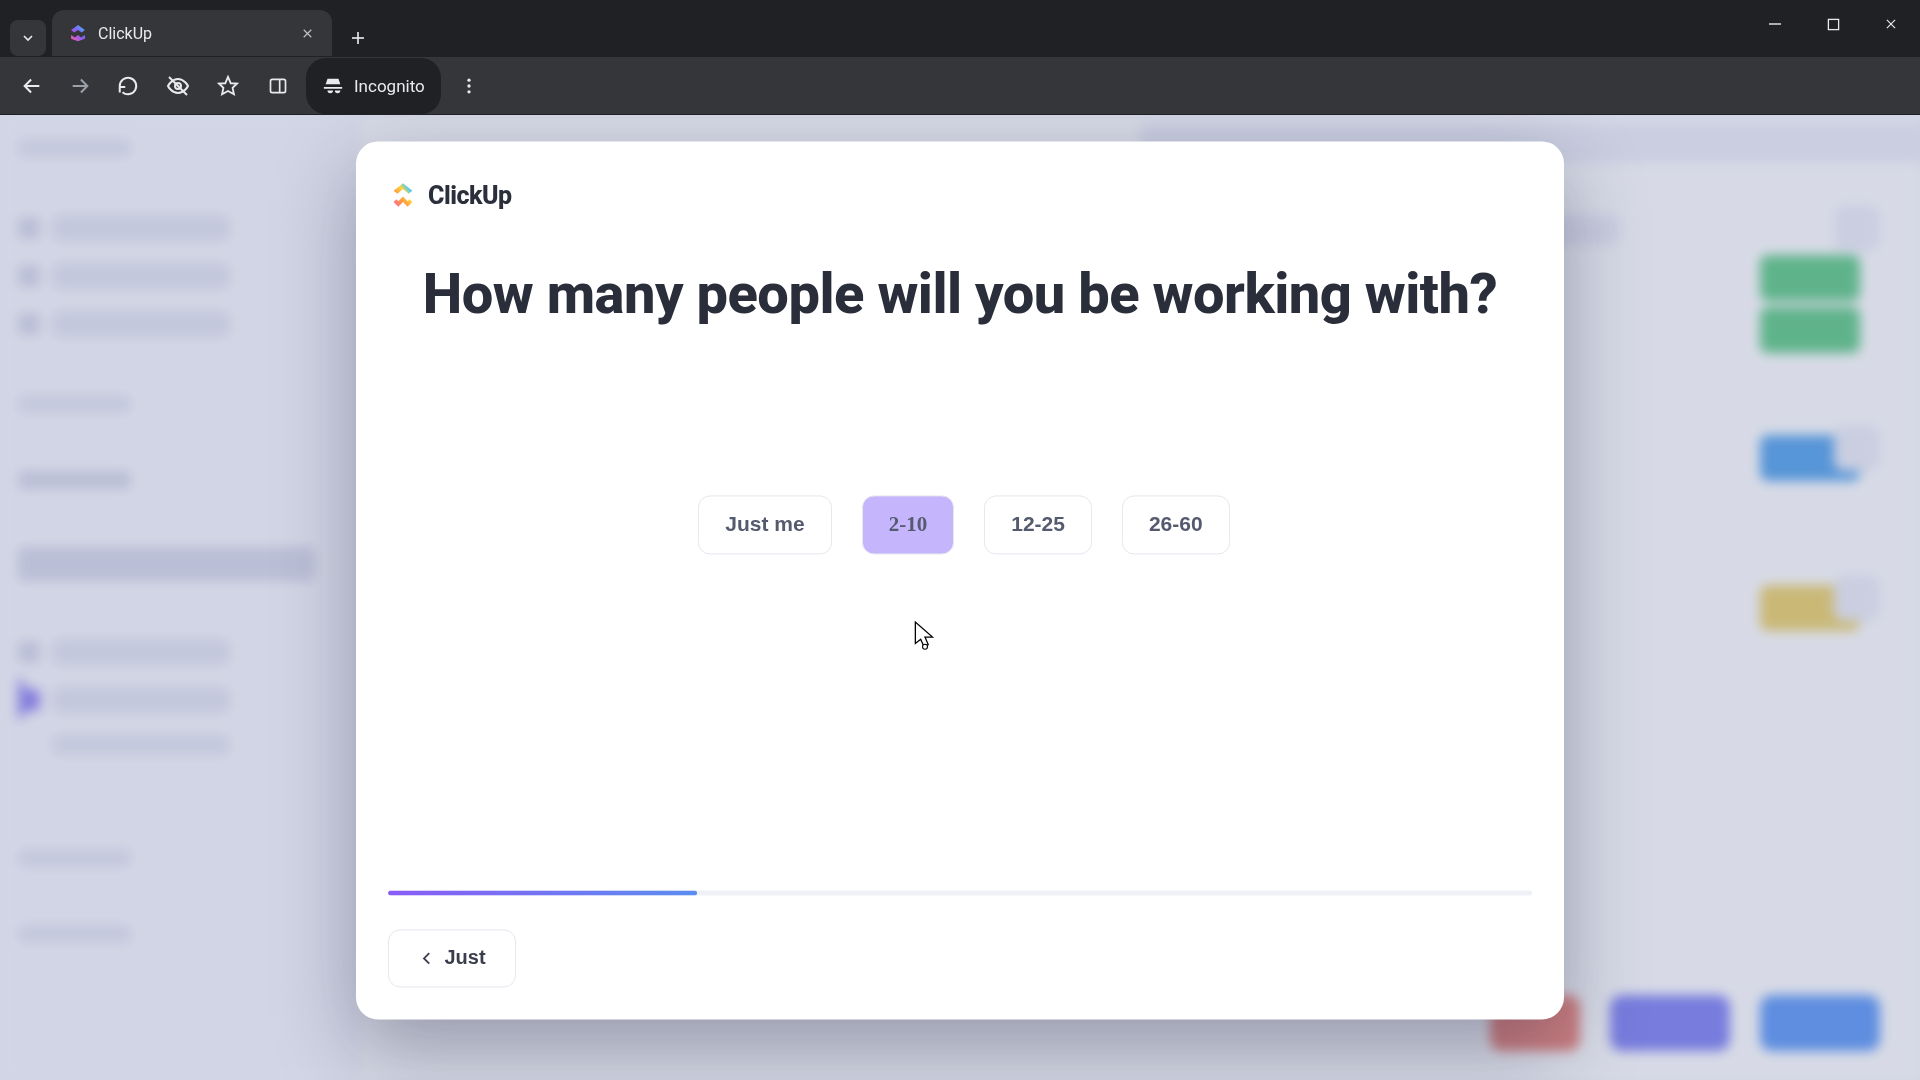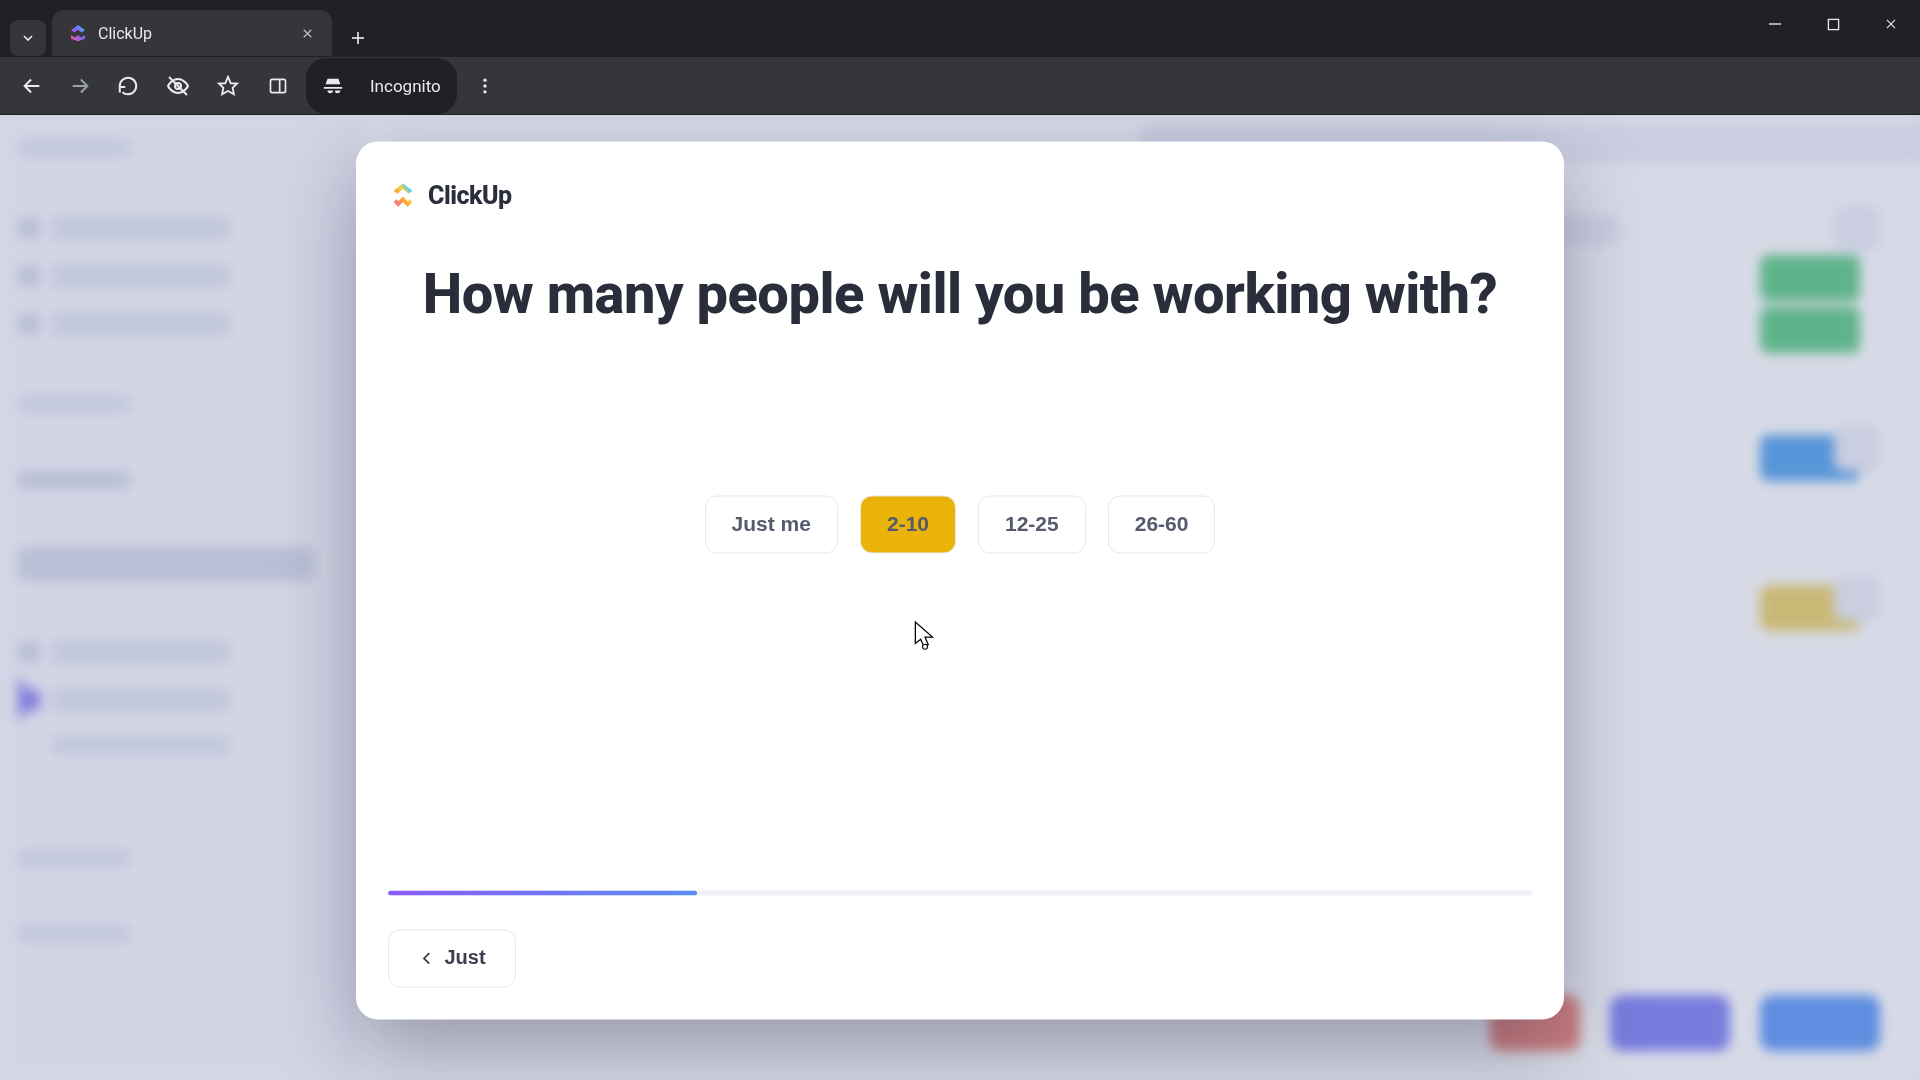--- a/index.html
+++ b/index.html
@@ -39,21 +39,21 @@
   .navbtn { width:40px; height:40px; display:flex; align-items:center; justify-content:center; border-radius:50%; color:#9aa0a6; }
   .navbtn.enabled { color:#e8eaed; }
   .urlbar {
     flex:1; height:42px; background:#202124; border-radius:21px;
     display:flex; align-items:center; padding:0 18px; gap:14px; color:#e8eaed; font-size:18px;
   }
   .urlbar .host { color:#bdc1c6; }
   .right-icons { display:flex; align-items:center; gap:6px; }
   .right-icons .iconbtn { width:44px; height:44px; display:flex; align-items:center; justify-content:center; color:#e8eaed; }
   .incognito-chip {
-    display:flex; align-items:center; gap:26px; height:56px; padding:0 16px;
+    display:flex; align-items:center; gap:10px; height:56px; padding:0 16px;
     background:#202124; border-radius:20px; color:#e8eaed; font-size:17px;
   }
 
   
   .page {
     position:absolute; top:115px; left:0; right:0; bottom:0;
     background:#f4f5fb; overflow:hidden;
   }
   .backdrop {
     position:absolute; inset:0; filter: blur(6px); opacity:0.85;
@@ -96,23 +96,23 @@
     font-size:56px; line-height:1.18; letter-spacing:-0.5px;
   }
 
   .options {
     margin-top:168px; display:flex; flex-direction:column; align-items:center; gap:28px;
   }
   .opt-row { display:flex; gap:22px; }
   .opt-btn {
     border:1.5px solid #e6e7ef; background:#ffffff; color:#555a6e;
     font-weight:700; font-size:21px; padding:16px 26px; border-radius:12px;
-    cursor:pointer; white-space:nowrap;
-  }
-  .opt-btn.hover { background:#eab308; }
+    cursor:pointer; white-space:nowrap;margin-left:8px;
+  }
+  .opt-btn.hover { background:#c4b5fd;font-family:Liberation Serif, serif; }
 
   .progress-track {
     margin-top:auto; height:5px; background:#f0f1f7; border-radius:3px; overflow:hidden;
   }
   .progress-fill { height:100%; border-radius:3px;
     background:linear-gradient(90deg,#8a5cf6 0%, #5b8def 100%);
   }
 
   .back-btn {
     margin-top:34px; width:128px; height:58px; border:1.5px solid #e6e7ef; border-radius:12px;

